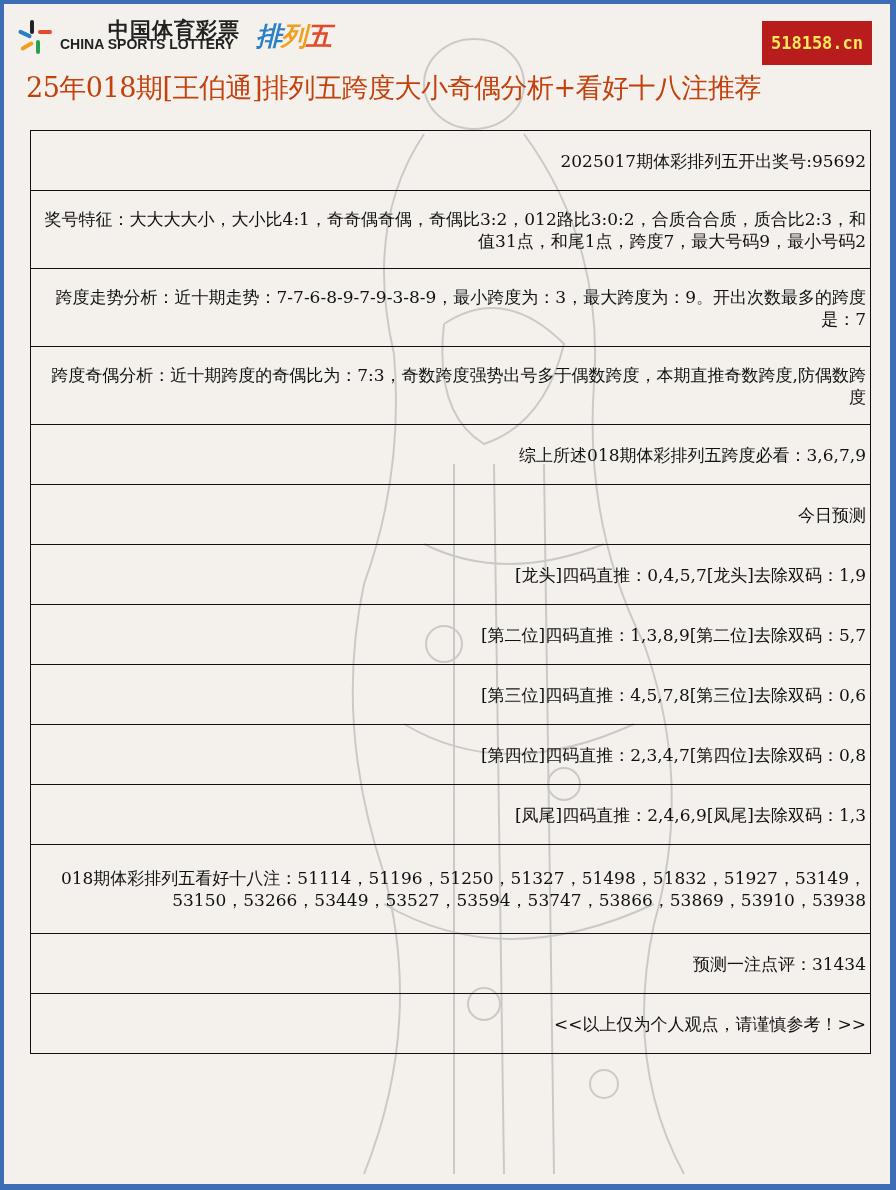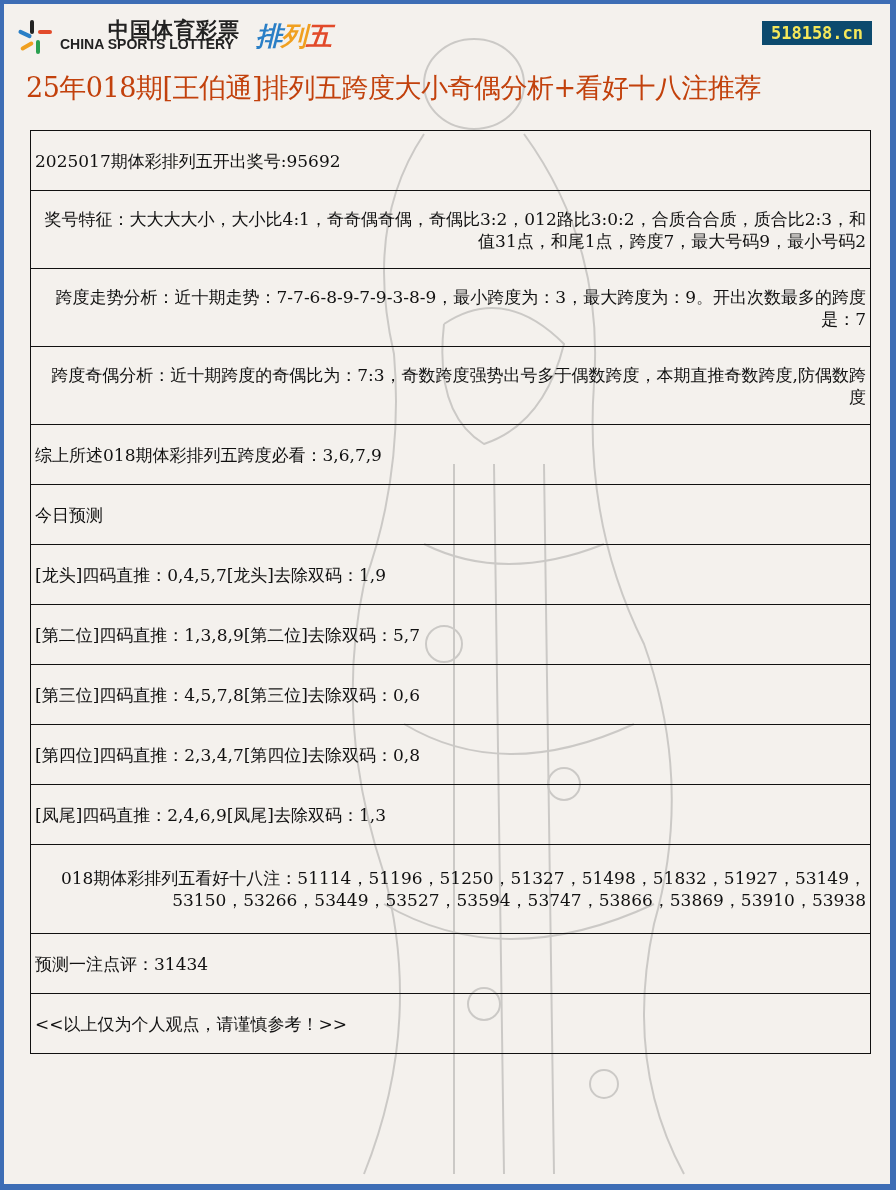--- a/index.html
+++ b/index.html
@@ -20,41 +20,41 @@
   .header { position:absolute; left:0; top:0; width:886px; height:64px; }
   .logo { position:absolute; left:14px; top:14px; display:flex; align-items:center; }
   .logo-mark { width:36px; height:36px; position:relative; }
   .logo-mark span { position:absolute; width:14px; height:4px; border-radius:2px; }
   .logo-text { margin-left:6px; display:flex; flex-direction:column; }
   .logo-cn { font-family:"DejaVu Sans",sans-serif; font-size:21px; font-weight:bold; color:#222; letter-spacing:1px; line-height:17px;margin-left:48px; }
   .logo-en { font-family:"Liberation Sans",sans-serif; font-size:14px; font-weight:bold; color:#222; line-height:11px; }
   .logo-brand { margin-left:16px; font-family:"DejaVu Sans",sans-serif; font-size:26px; font-weight:bold; font-style:italic; letter-spacing:-1px; }
   .logo-brand .c1 { color:#2a7fc6; } .logo-brand .c2 { color:#f0a020; } .logo-brand .c3 { color:#e24a2a; }
   .site-badge {
-    position:absolute; left:758px; top:17px; width:110px; height:24px;
-    background:#0c4a6e; color:#f5e85a;
+    position:absolute; left:758px; top:17px; width:110px; height:44px;
+    background:#b91c1c; color:#f5e85a;
     font-family:"DejaVu Sans Mono","Liberation Mono",monospace; font-size:17px; font-weight:bold;
     display:flex; align-items:center; justify-content:center;
   }
   .title {
     position:absolute; left:22px; top:64px; width:860px;
     font-size:27px; color:#c2410c; line-height:40px; white-space:nowrap;
     font-family:"DejaVu Serif","Liberation Serif",serif;
     letter-spacing:-0.5px;
   }
   table.content {
     position:absolute; left:26px; top:126px; width:841px;
     border-collapse:collapse; table-layout:fixed;
   }
   table.content td {
     border:1.5px solid #111; padding:0 4px;
     font-size:17px; color:#111; line-height:22px;
     vertical-align:middle;
   }
-  td.center { text-align:left; }
+  td.center { text-align:right; }
   td.left { text-align:right; }
   tr.h61 td { height:59px; }
   tr.h79 td { height:77px; }
   tr.h90 td { height:88px; }
 </style>
 </head>
 <body>
 
 <div class="frame">
 

